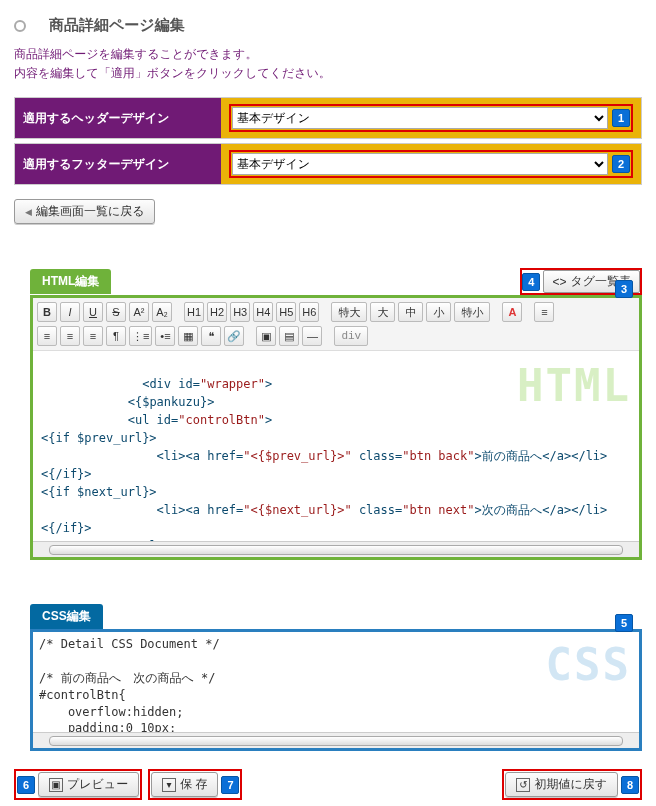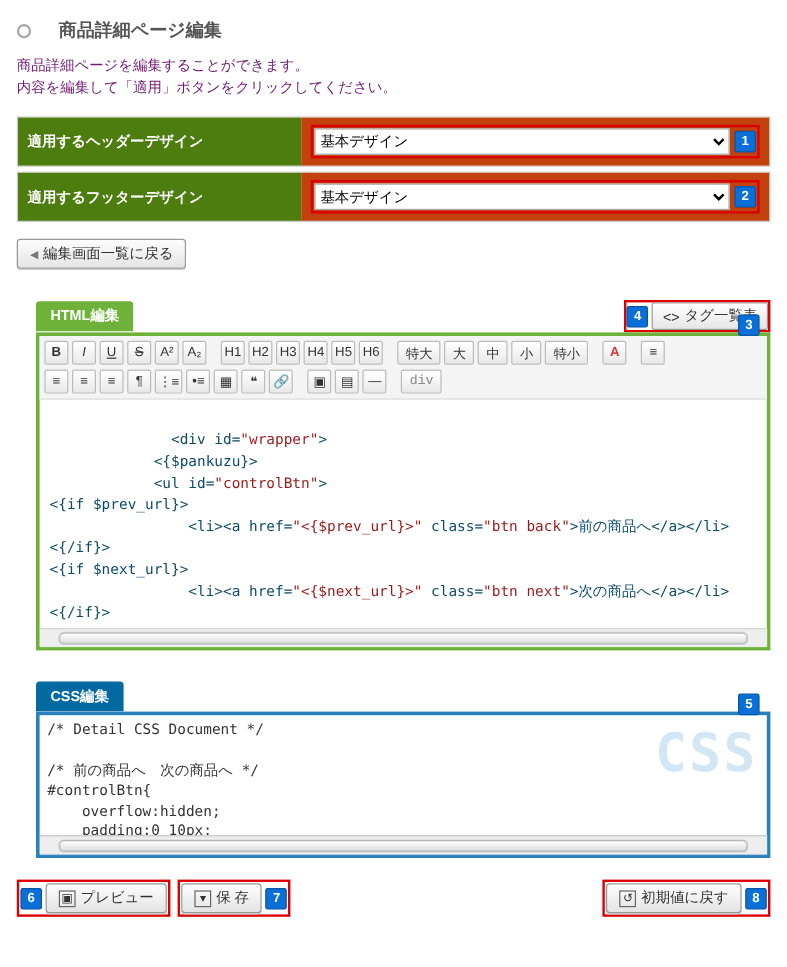--- a/index.html
+++ b/index.html
@@ -12,42 +12,42 @@
     width: 656px;
     padding: 12px 14px;
   }
   .page-title { display: flex; align-items: center; gap: 23px; font-size: 15px; font-weight: bold; color: #555; margin: 4px 0 10px; }
   .page-title .circle { width: 12px; height: 12px; border: 2px solid #aaa; border-radius: 50%; }
   .desc { color: #701a75; line-height: 1.6; margin-bottom: 14px; }
   .redbox2 { border: 2px solid #d00; padding: 1px; }
 
   table.settings { width: 100%; border-collapse: separate; border-spacing: 0; margin-bottom: 4px; border: 1px solid #ccc; }
   table.settings td { padding: 6px 8px; vertical-align: middle; }
-  table.settings td.lbl { background: #4d7c0f; color: #fff; width: 236px; font-weight: bold; }
-  table.settings td.val { background: #c2410c; }
+  table.settings td.lbl { background: #701a75; color: #fff; width: 206px; font-weight: bold; }
+  table.settings td.val { background: #eab308; }
   .select-wrap { display: flex; align-items: center; gap: 4px; }
   .select-ctrl { flex: 1; height: 22px; border: 1px solid #aaa; background: #fff; font-size: 12px; }
 
   .num-badge {
     display: inline-flex; align-items: center; justify-content: center;
     min-width: 18px; height: 18px; padding: 0 2px; background: #0a6fd7; color: #fff;
     font-weight: bold; font-size: 11px; border-radius: 2px; border: 1px solid #0556a6;
   }
 
   .btn-3d {
     display: inline-flex; align-items: center; gap: 4px;
     border: 1px solid #999; border-radius: 3px;
     background: linear-gradient(#fdfdfd,#e4e4e4);
     padding: 3px 10px; font-size: 12px; cursor: pointer; color: #333;
     box-shadow: 0 1px 0 #ccc;
   }
   .btn-3d .tri { font-size: 9px; color: #777; }
 
   
-  .sect-wrap { margin-top: 26px; padding-left: 16px; }
+  .sect-wrap { margin-top: 44px; padding-left: 16px; }
   .sect-row { display: flex; align-items: center; justify-content: space-between; }
   .tab-label {
     display: inline-block; color: #fff; font-weight: bold;
     padding: 4px 12px; border-radius: 3px 3px 0 0; font-size: 12px;
   }
   .tab-html { background: #6fb23a; }
   .tab-css  { background: #0369a1; }
 
   .editor-box { border: 3px solid #6fb23a; background: #fff; position: relative; }
   .editor-box.css { border-color: #2a7fbf; }
@@ -220,21 +220,21 @@
         <span class="tsep"></span>
         <span class="tbtn">▣</span>
         <span class="tbtn">▤</span>
         <span class="tbtn">—</span>
         <span class="tsep"></span>
         <span class="tbtn wide" style="color:#888">div</span>
       </div>
     </div>
 
     <div class="code-area">
-      <span>        </span><span class="tag">&lt;div id=</span><span class="str">"wrapper"</span><span class="tag">&gt;</span>
+      <div class="watermark html">HTML</div><span>        </span><span class="tag">&lt;div id=</span><span class="str">"wrapper"</span><span class="tag">&gt;</span>
 <span>            </span><span class="tag">&lt;{$pankuzu}&gt;</span>
 <span>            </span><span class="tag">&lt;ul id=</span><span class="str">"controlBtn"</span><span class="tag">&gt;</span>
 <span class="tag">&lt;{if $prev_url}&gt;</span>
 <span>                </span><span class="tag">&lt;li&gt;&lt;a href=</span><span class="str">"&lt;{$prev_url}&gt;"</span><span class="tag"> class=</span><span class="str">"btn back"</span><span class="tag">&gt;前の商品へ&lt;/a&gt;&lt;/li&gt;</span>
 <span class="tag">&lt;{/if}&gt;</span>
 <span class="tag">&lt;{if $next_url}&gt;</span>
 <span>                </span><span class="tag">&lt;li&gt;&lt;a href=</span><span class="str">"&lt;{$next_url}&gt;"</span><span class="tag"> class=</span><span class="str">"btn next"</span><span class="tag">&gt;次の商品へ&lt;/a&gt;&lt;/li&gt;</span>
 <span class="tag">&lt;{/if}&gt;</span>
 <span>            </span><span class="tag">&lt;/ul&gt;</span>
     </div>

